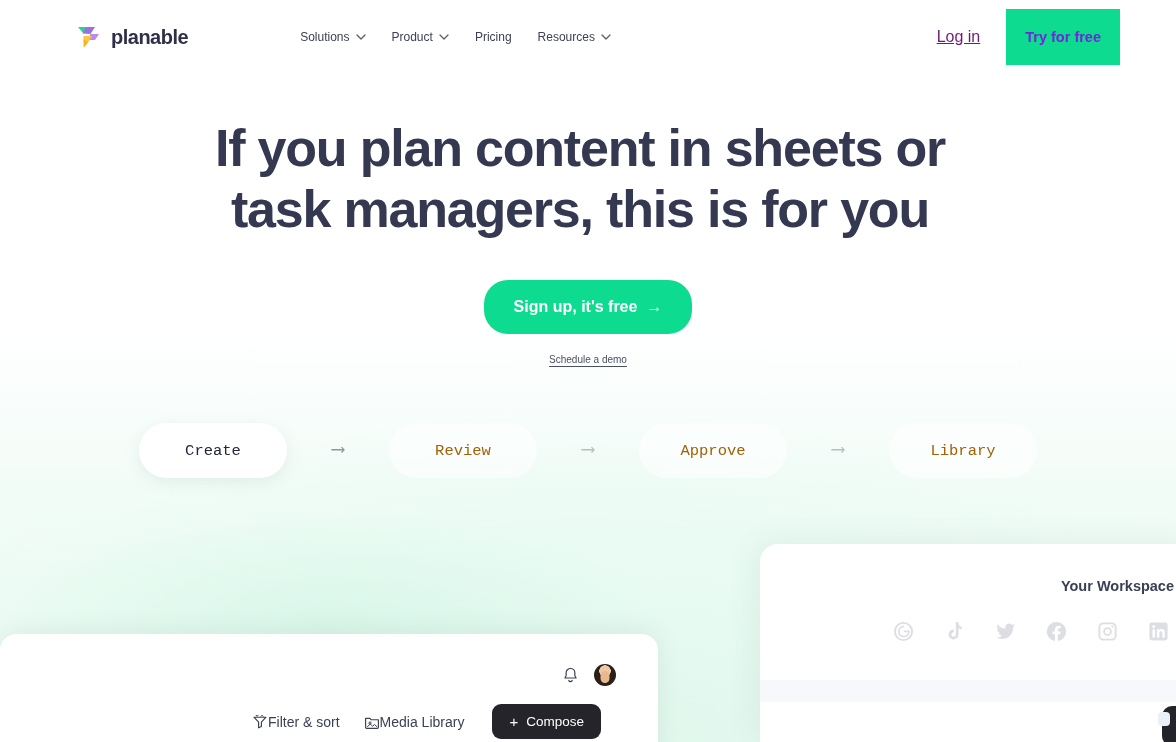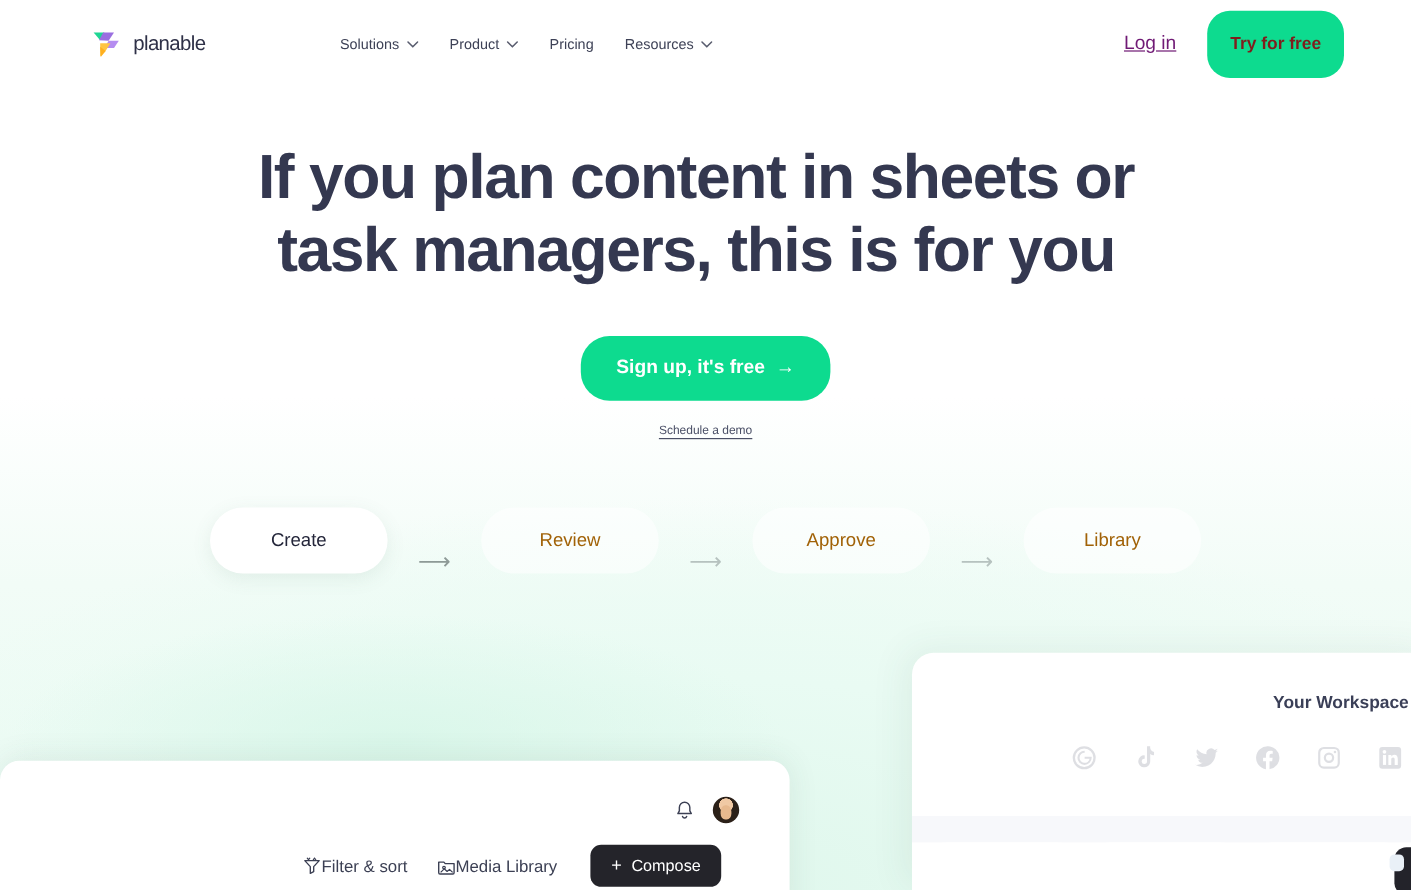--- a/index.html
+++ b/index.html
@@ -48,22 +48,22 @@
     height: 74px;
     display: flex;
     align-items: center;
     padding: 0 56px 0 76px;
     z-index: 40;
   }
 
   .logo { display: flex; align-items: center; gap: 9px; cursor: pointer; }
   .logo-mark { width: 26px; height: 26px; display: block; }
   .logo-text {
-    font-size: 17px;
-    font-weight: 400;
+    font-size: 20px;
+    font-weight: 700;
     color: #2e3047;
     letter-spacing: -0.5px;
   }
 
   .nav { display: flex; align-items: center; gap: 26px; margin-left: 112px; }
   .nav-item {
     display: flex;
     align-items: center;
     gap: 6px;
     font-size: 12px;
@@ -82,25 +82,25 @@
   }
   .login-link {
     font-size: 16px;
     color: #701a75;
     cursor: pointer;
     white-space: nowrap;
     text-decoration: underline;
   }
   .btn-try {
     background: #0ddb8f;
-    color: #7f1d1d;
+    color: #6d28d9;
     font-size: 14.5px;
     font-weight: 700;
     border: none;
-    border-radius: 19px;
+    border-radius: 0;
     padding: 20px 19px;
     cursor: pointer;
     white-space: nowrap;
     font-family: "Liberation Sans", sans-serif;
   }
 
   
   .hero {
     position: absolute;
     top: 118px;
@@ -150,24 +150,25 @@
     text-underline-offset: 3px;
     cursor: pointer;
   }
 
   
   .steps {
     position: absolute;
     top: 423px;
     left: 0; right: 0;
     display: flex;
-    align-items: flex-end;
+    align-items: center;
     justify-content: center;
-    gap: 0;
+    gap: 12px;
     z-index: 20;
+    font-family: Liberation Mono, monospace;
   }
   .pill {
     width: 148px;
     height: 55px;
     border-radius: 28px;
     display: flex;
     align-items: center;
     justify-content: center;
     font-size: 15.5px;
     cursor: pointer;

